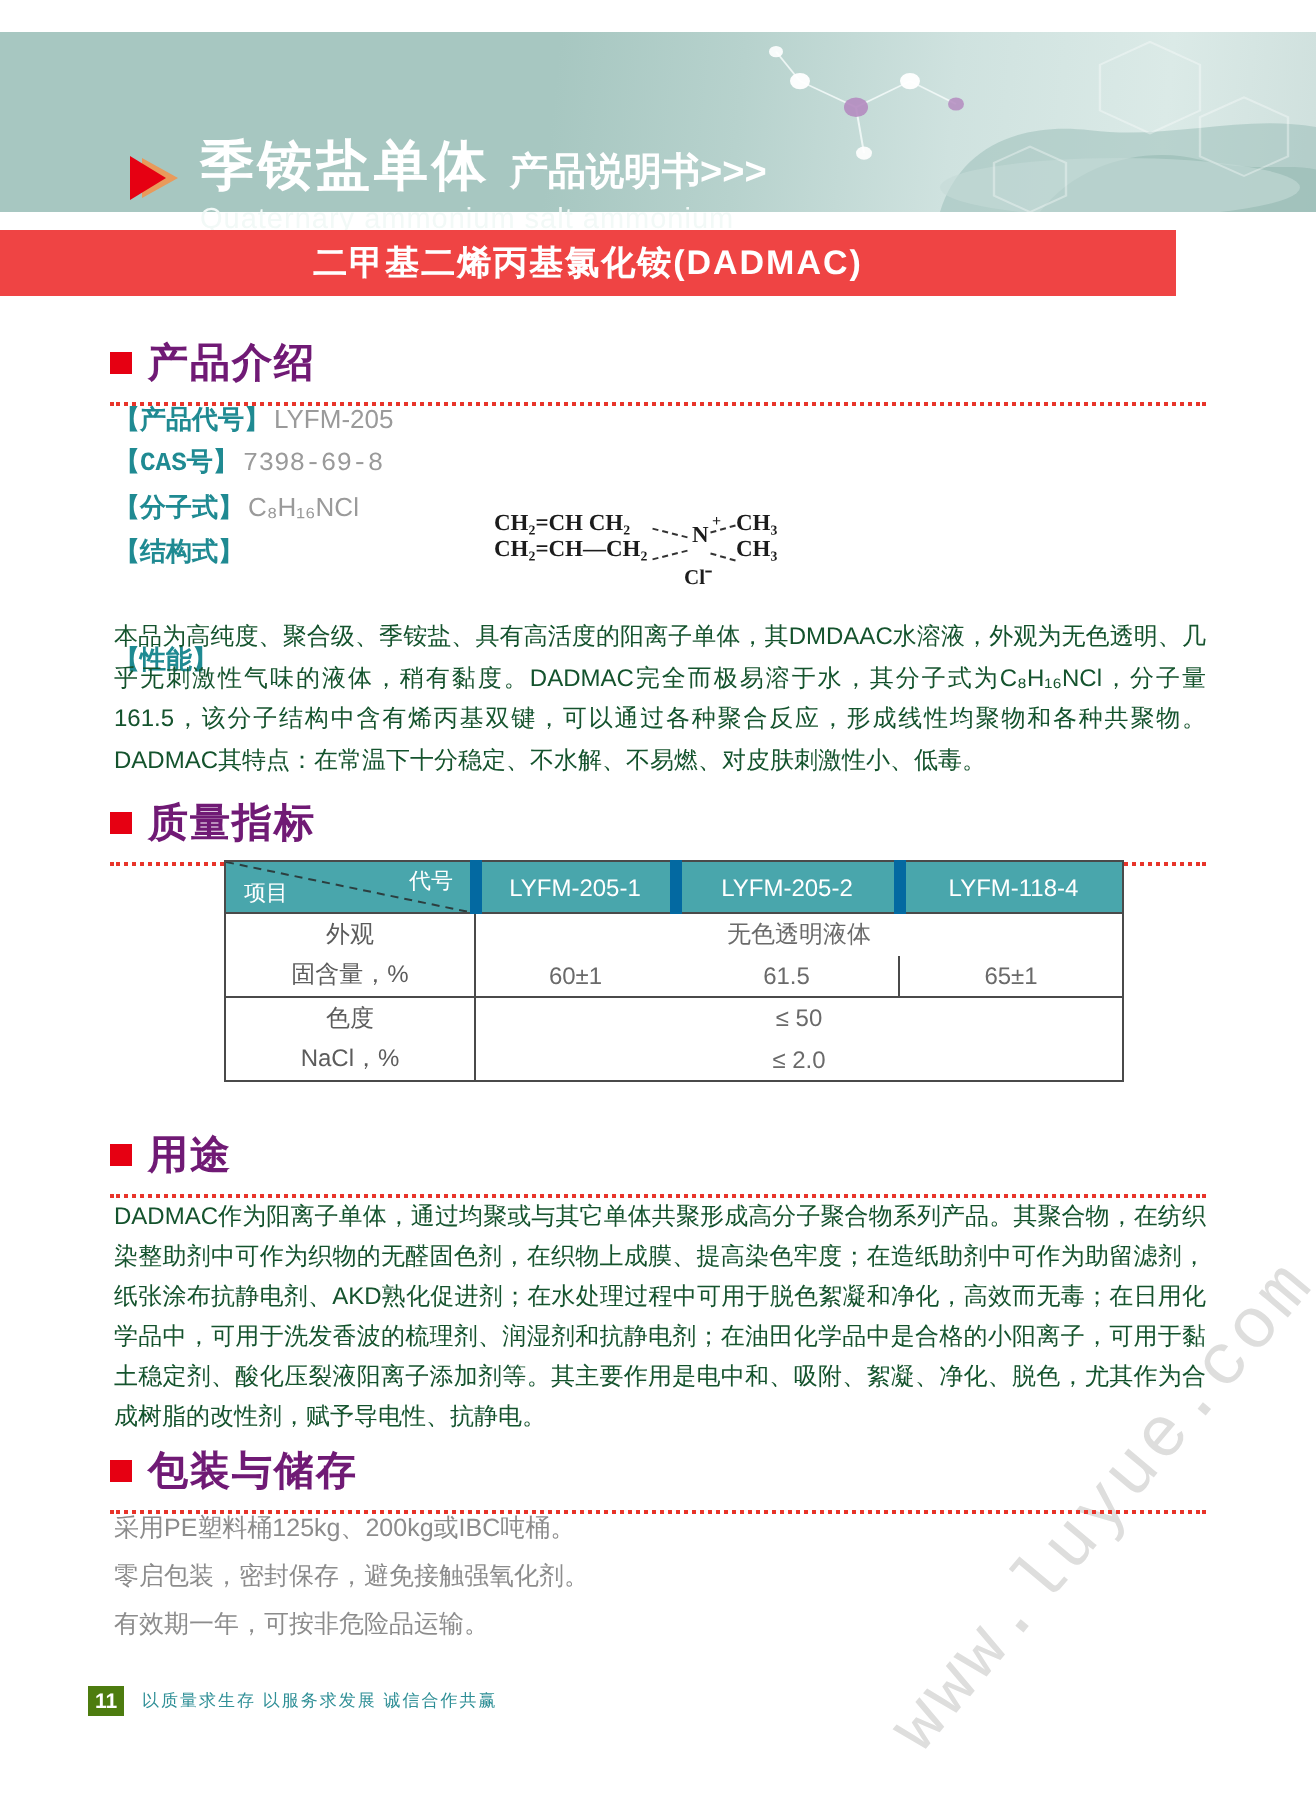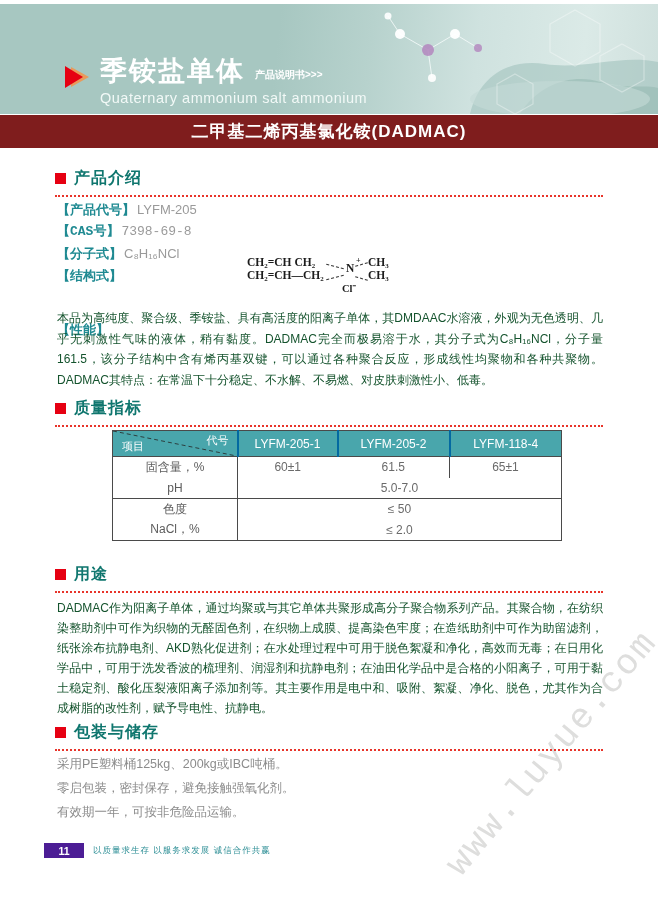--- a/index.html
+++ b/index.html
@@ -6,41 +6,41 @@
   html,body { background:#fff; }
   body { font-family:"Liberation Sans", sans-serif; }
   .page { position:relative; width:658px; height:900px; background:#ffffff; overflow:hidden; margin:0 auto; }
 
   
   .watermark { position:absolute; left:352px; top:733px; width:400px; text-align:center;
     transform:rotate(-50deg); font-family:"Liberation Mono", monospace;
     font-size:36px; letter-spacing:2px; color:#dededd; z-index:0; user-select:none; }
 
   
-  .hero { position:absolute; left:0; top:4px; width:658px; height:110px;
+  .hero { position:absolute; left:0; top:16px; width:658px; height:90px;
     background:linear-gradient(96deg,#a7c7c1 0%,#a7c7c1 42%,#b7d2cd 56%,#cfe2df 72%,#dbeae7 88%,#cfe0dd 100%); }
   .hero-deco { position:absolute; left:0; top:0; width:100%; height:100%; }
   .hero-content { position:absolute; left:62px; top:52px; display:flex; align-items:flex-start; }
   .arrow-wrap { margin-top:8px; margin-right:10px; }
   .titles .title-row { display:flex; align-items:flex-end; }
   .t-cn { color:#ffffff; font-size:27px; font-weight:bold; letter-spacing:2px; line-height:30px; }
-  .t-sub { color:#ffffff; font-size:10px; font-weight:bold; margin-left:10px; line-height:22px; }
+  .t-sub { color:#ffffff; font-size:19px; font-weight:bold; margin-left:10px; line-height:22px; }
   .t-en { color:#f2f9f7; font-size:14.5px; margin-top:4px; letter-spacing:0.5px; }
 
   
-  .banner { position:absolute; left:0; top:115px; width:658px; height:33px; background:#7f1d1d;
+  .banner { position:absolute; left:0; top:115px; width:588px; height:33px; background:#ef4444;
     display:flex; align-items:center; justify-content:center; }
   .banner span { color:#ffffff; font-size:17px; font-weight:bold; letter-spacing:1px; }
 
   
   .section { position:absolute; left:55px; right:55px; z-index:1; }
   .sec-head { display:flex; align-items:center; gap:8px; padding-bottom:6px;
     border-bottom:2px dotted #e8342a; }
   .sec-square { width:11px; height:11px; background:#e60012; flex:0 0 auto; }
-  .sec-title { color:#0f766e; font-size:16px; font-weight:bold; letter-spacing:1px; }
+  .sec-title { color:#701a75; font-size:20px; font-weight:bold; letter-spacing:1px; }
 
   .sec-intro { top:168px; }
   .sec-quality { top:398px; }
   .sec-usage { top:564px; }
   .sec-packaging { top:722px; }
 
   .field-line { position:absolute; left:2px; font-size:13px; line-height:18px; white-space:nowrap; }
   .field-label { color:#1f8a92; font-weight:bold; }
   .field-value { color:#9a9a9a; margin-left:2px;margin-top:34px; }
   .fl-0 { top:33px; } .fl-1 { top:55px;font-family:Liberation Mono, monospace; } .fl-2 { top:77px; } .fl-3 { top:99px; } .fl-4 { top:126px;margin-top:27px; }
@@ -66,37 +66,37 @@
   .b2 { left:79px; top:21px; transform:rotate(-14deg); }
   .b3 { left:108px; top:8px; width:13px; transform:rotate(-16deg); }
   .b4 { left:108px; top:22px; width:13px; transform:rotate(16deg); }
 
   
   .tbl-wrap { position:absolute; left:57px; top:32px; }
   table.quality { border-collapse:collapse; border:1px solid #4a4a4a; table-layout:fixed; }
   table.quality th, table.quality td { font-size:12px; text-align:center; padding:0; }
   table.quality thead th { background:#49a6ac; color:#ffffff; height:26px; font-weight:normal;
     border-bottom:1px solid #4a4a4a; }
-  table.quality thead th + th { border-left:2px solid #0369a1; }
+  table.quality thead th + th { border-left:6px solid #0369a1; }
   th.diag { position:relative; }
   th.diag svg { position:absolute; left:0; top:0; width:100%; height:100%; }
   th.diag .corner-tr { position:absolute; right:8px; top:2px; font-size:11px; }
   th.diag .corner-bl { position:absolute; left:9px; bottom:2px; font-size:11px; }
   table.quality tbody td { color:#6a6a6a; height:21px; }
   table.quality tbody td.item { color:#5c5c5c; border-right:1px solid #4a4a4a; }
   table.quality tr.sep td { border-top:1px solid #4a4a4a; }
   td.mid-split { border-right:1px solid #4a4a4a; }
 
   
   .pack-line { position:absolute; left:2px; color:#8c8c8c; font-size:12.5px; white-space:nowrap; }
   .pk-0 { top:34px; } .pk-1 { top:58px; } .pk-2 { top:82px; }
 
   
   .footer { position:absolute; left:44px; top:843px; display:flex; align-items:center; z-index:1; }
-  .page-num { width:40px; height:15px; background:#4c1d95; color:#fff; font-size:10.5px;
+  .page-num { width:18px; height:15px; background:#4d7c0f; color:#fff; font-size:10.5px;
     font-weight:bold; display:flex; align-items:center; justify-content:center; }
   .slogan { margin-left:9px; color:#2e8f96; font-size:8.5px; letter-spacing:1px; }
 </style>
 </head>
 <body>
 
 <div class="page">
 
   <div class="watermark">www.luyue.com</div>
 
@@ -205,29 +205,29 @@
               <span class="corner-tr">代号</span>
               <span class="corner-bl">项目</span>
             </th>
             <th>LYFM-205-1</th>
             <th>LYFM-205-2</th>
             <th>LYFM-118-4</th>
           </tr>
         </thead>
         <tbody>
           <tr>
+            <td class="item">外观</td>
+            <td colspan="3">无色透明液体</td>
+          </tr>
+          <tr>
             <td class="item">固含量，%</td>
             <td>60±1</td>
             <td class="mid-split">61.5</td>
             <td>65±1</td>
           </tr>
-          <tr>
-            <td class="item">pH</td>
-            <td colspan="3">5.0-7.0</td>
-          </tr>
           <tr class="sep">
             <td class="item">色度</td>
             <td colspan="3">≤ 50</td>
           </tr>
           <tr>
             <td class="item">NaCl，%</td>
             <td colspan="3">≤ 2.0</td>
           </tr>
         </tbody>
       </table>

